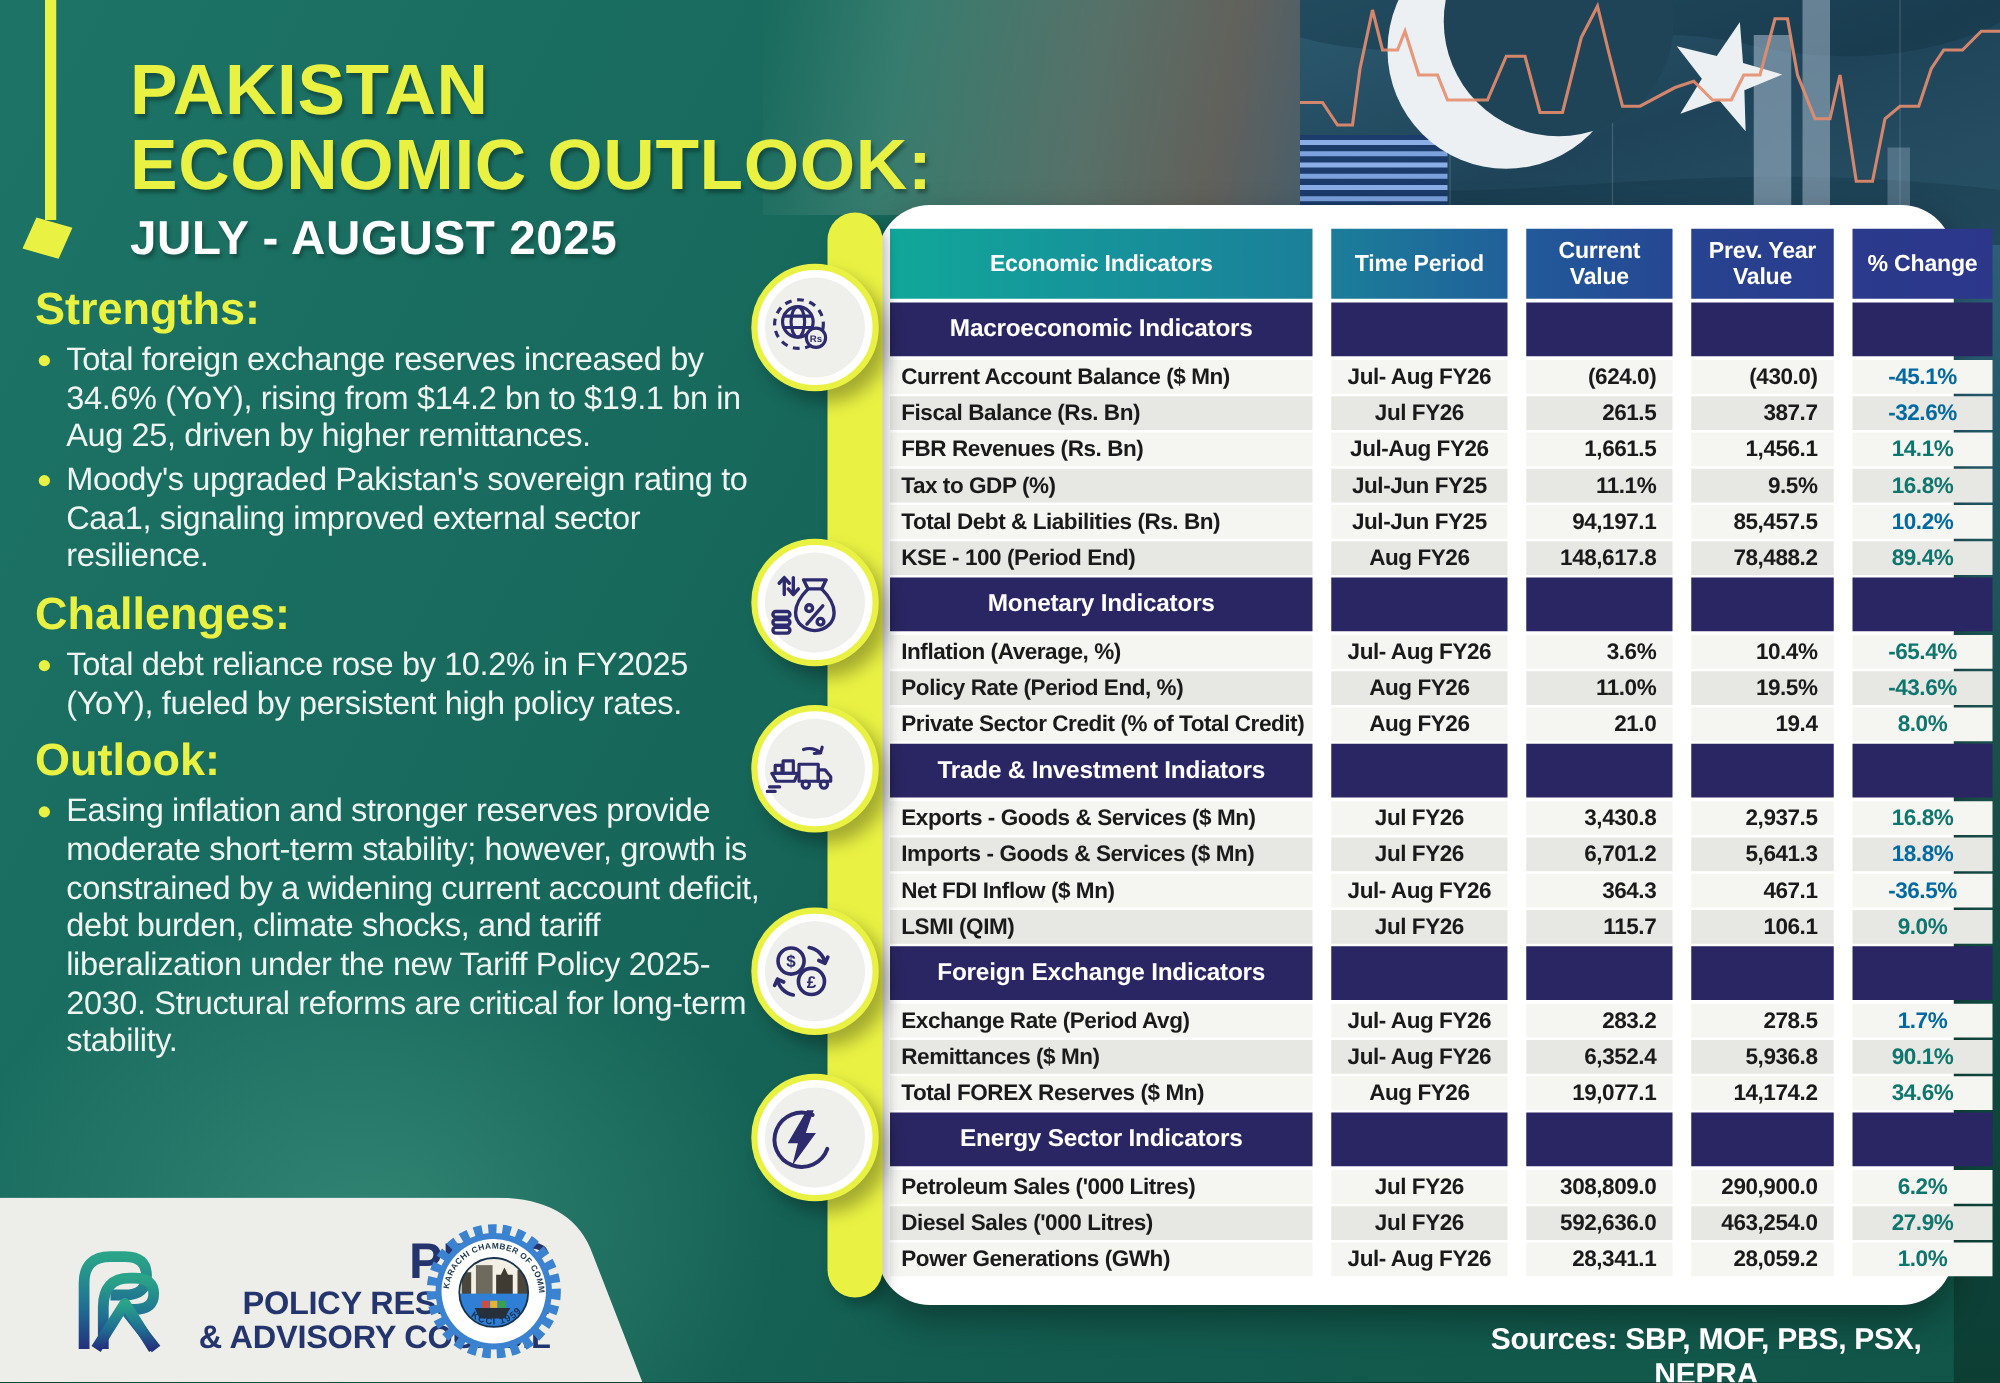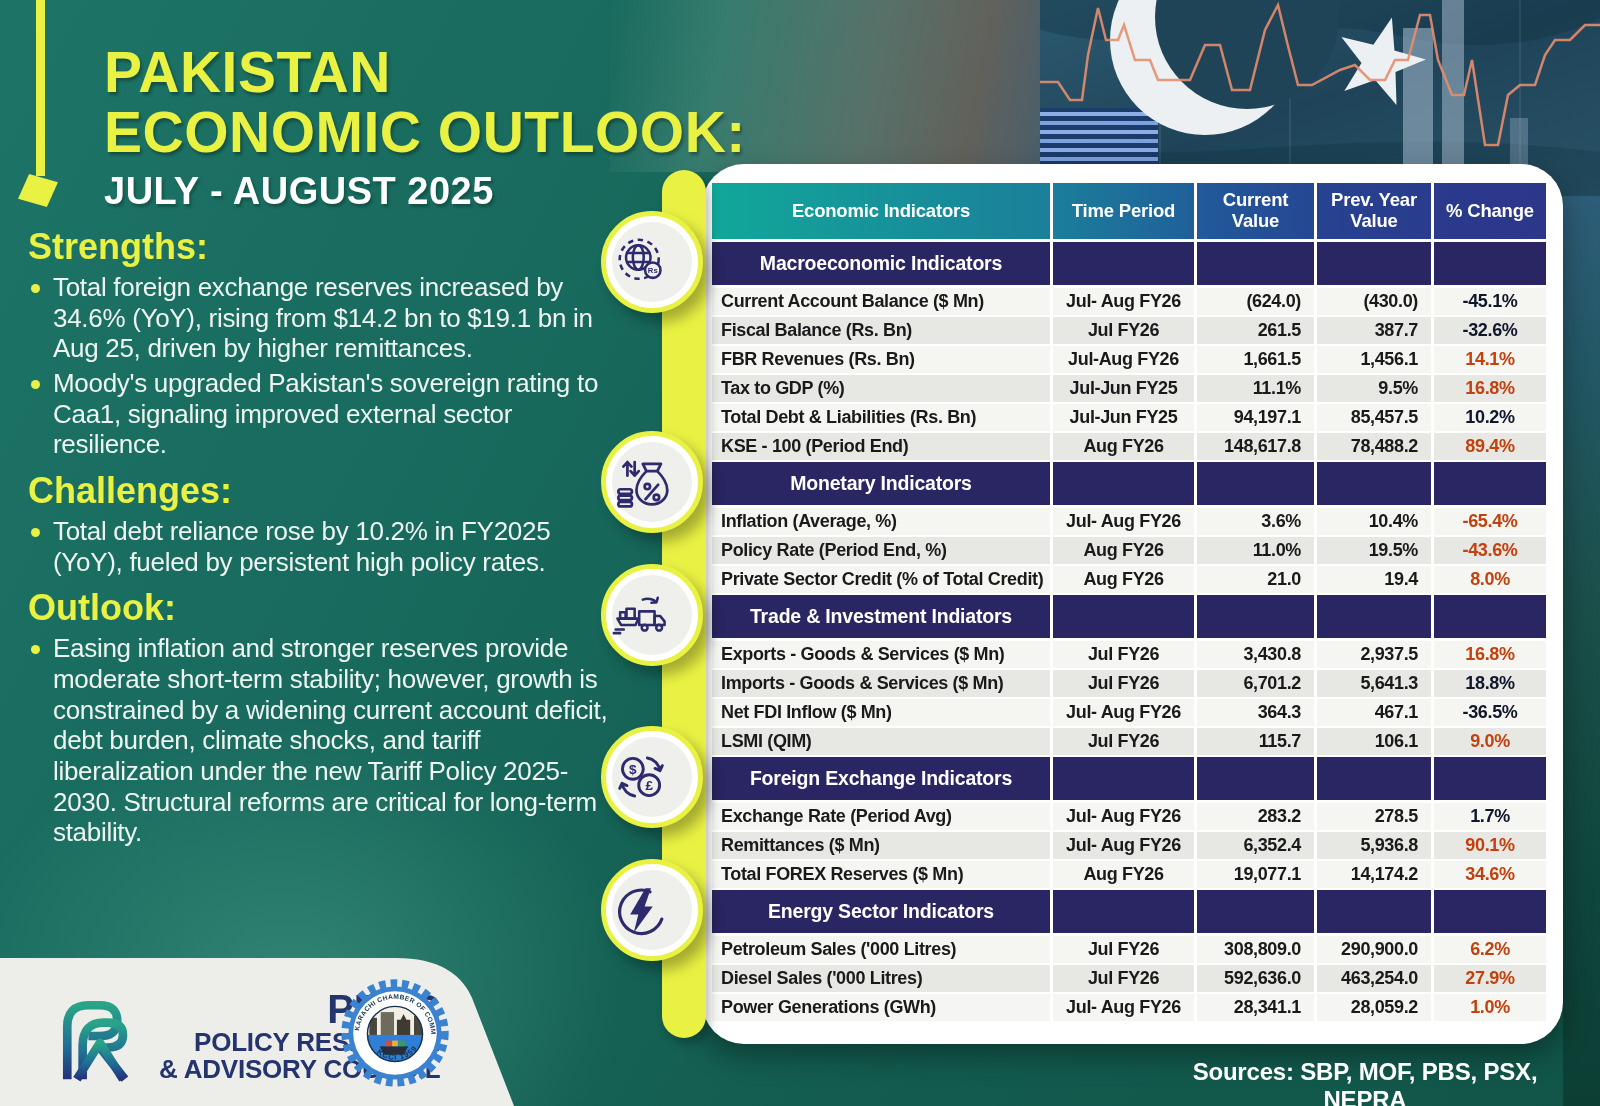--- a/index.html
+++ b/index.html
@@ -49,42 +49,42 @@
   .badge{position:absolute;width:92px;height:92px;border-radius:50%;border:5px solid #e9f243;background:#ffffff;
     box-shadow:8px 9px 14px rgba(0,0,0,.3);display:flex;align-items:center;justify-content:center;}
   .badge .inner{width:80px;height:80px;border-radius:50%;background:#efefeb;display:flex;align-items:center;justify-content:flex-start;}
   .b1{left:601px;top:211px;} .b2{left:601px;top:431px;} .b3{left:601px;top:564px;}
   .b4{left:601px;top:726px;} .b5{left:601px;top:859px;}
 
   
   .panel{position:absolute;left:702px;top:164px;width:861px;height:880px;background:#ffffff;border-radius:42px;
     box-shadow:0 12px 28px rgba(0,0,0,.35);}
   .tbl{position:absolute;left:10px;top:19px;width:834px;}
-  .grid{display:grid;grid-template-columns:338px 141px 117px 114px 112px;column-gap:3px;}
+  .grid{display:grid;grid-template-columns:338px 141px 117px 114px 112px;column-gap:15px;}
   .thead{height:56px;margin-bottom:3px;}
   .th{display:flex;align-items:center;justify-content:center;color:#fff;font-weight:700;font-size:18.5px;
     text-align:center;line-height:1.12;letter-spacing:-.2px;}
   .th1{background:linear-gradient(90deg,#11a79a,#1b7f9a);}
   .th2{background:linear-gradient(90deg,#1b7e9a,#20609a);}
   .th3{background:linear-gradient(90deg,#215a9a,#264793);}
   .th4{background:linear-gradient(90deg,#274390,#2a3c8d);}
   .th5{background:linear-gradient(90deg,#2b3a8c,#2c378a);}
   .grow{height:43px;margin-bottom:3px;}
   .grow>div{background:#2a2663;}
   .gname{display:flex;align-items:center;justify-content:center;color:#fff;font-weight:700;font-size:19.5px;letter-spacing:-.2px;}
   .drow{height:27px;margin-bottom:2px;}
   .drow .cell{background:#f5f5f2;display:flex;align-items:center;font-size:18px;font-weight:700;color:#1a1a1a;
     letter-spacing:-.35px;white-space:nowrap;}
   .drow.alt .cell{background:#e7e7e4;}
   .c-ind{padding-left:9px;font-size:17.6px;letter-spacing:-.45px;}
   .c-per{justify-content:center;}
   .c-num{justify-content:flex-end;padding-right:13px;}
   .c-chg{justify-content:center;}
-  .c-chg.pos{color:#c2410c;}
-  .c-chg.neg{color:#0f172a;}
+  .c-chg.pos{color:#0f766e;}
+  .c-chg.neg{color:#0369a1;}
 
   .sources{position:absolute;left:1160px;top:1058px;width:410px;text-align:center;color:#ffffff;
     font-size:24px;font-weight:700;letter-spacing:-.2px;}
 </style>
 </head>
 <body>
 
 <div class="stage">
 
   <div class="bg-glow"></div>

